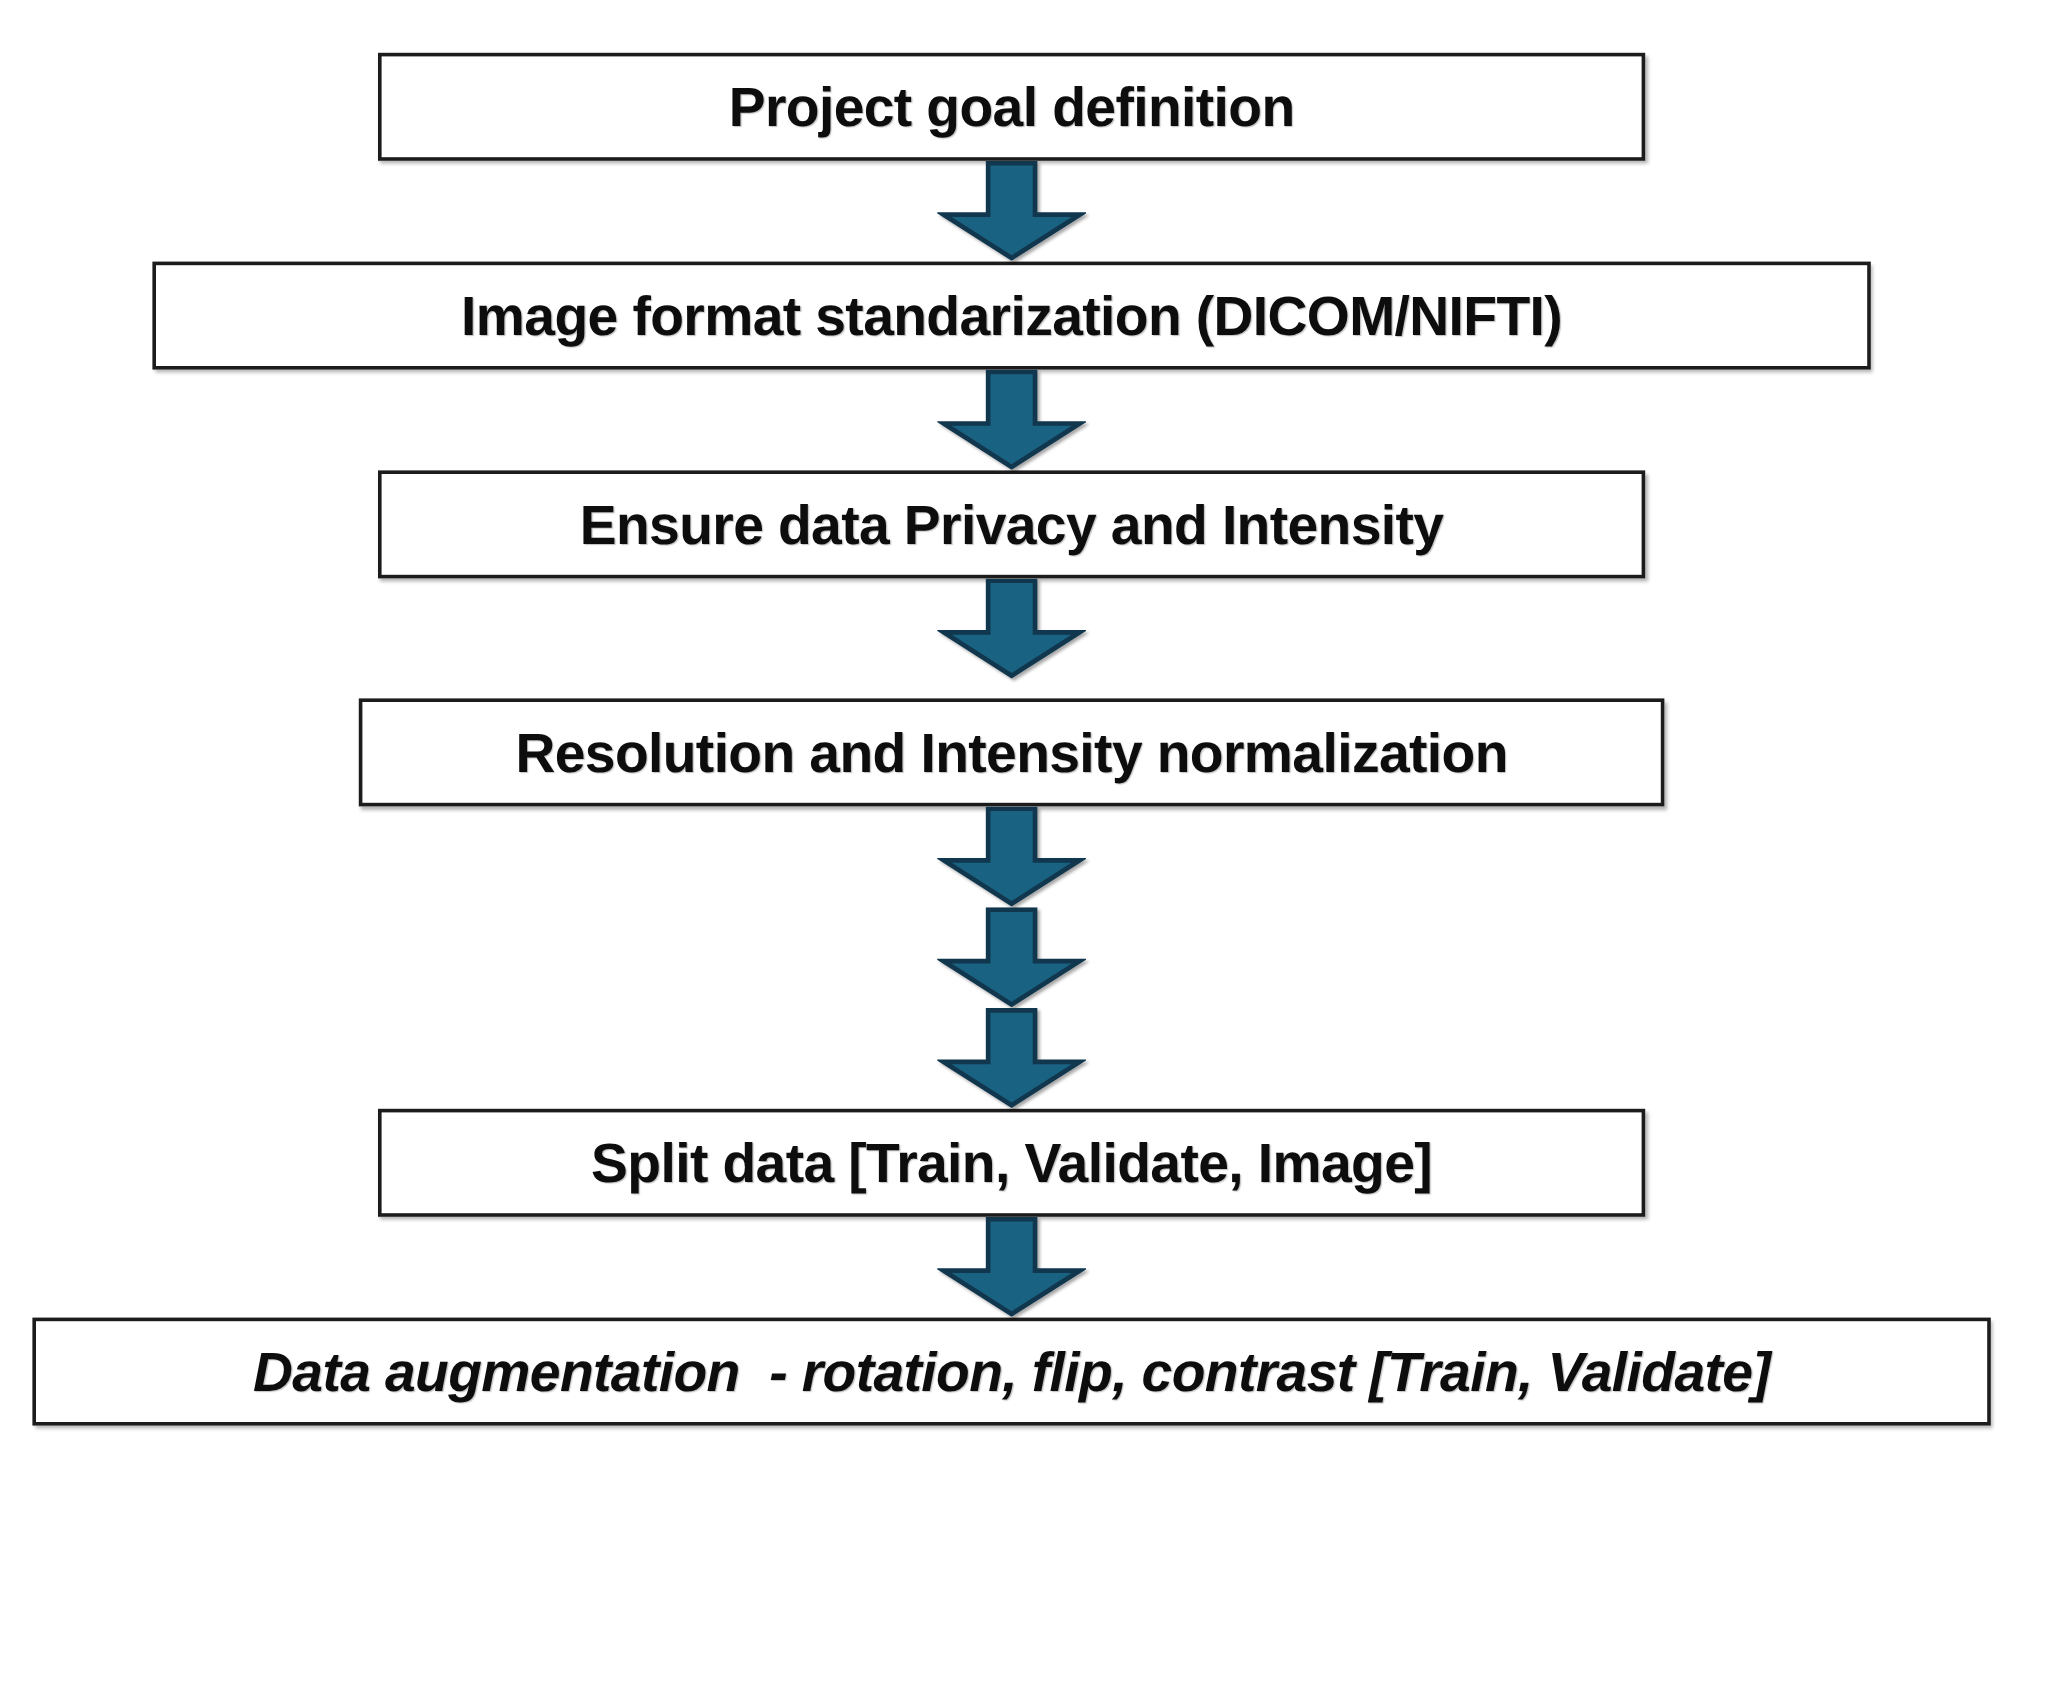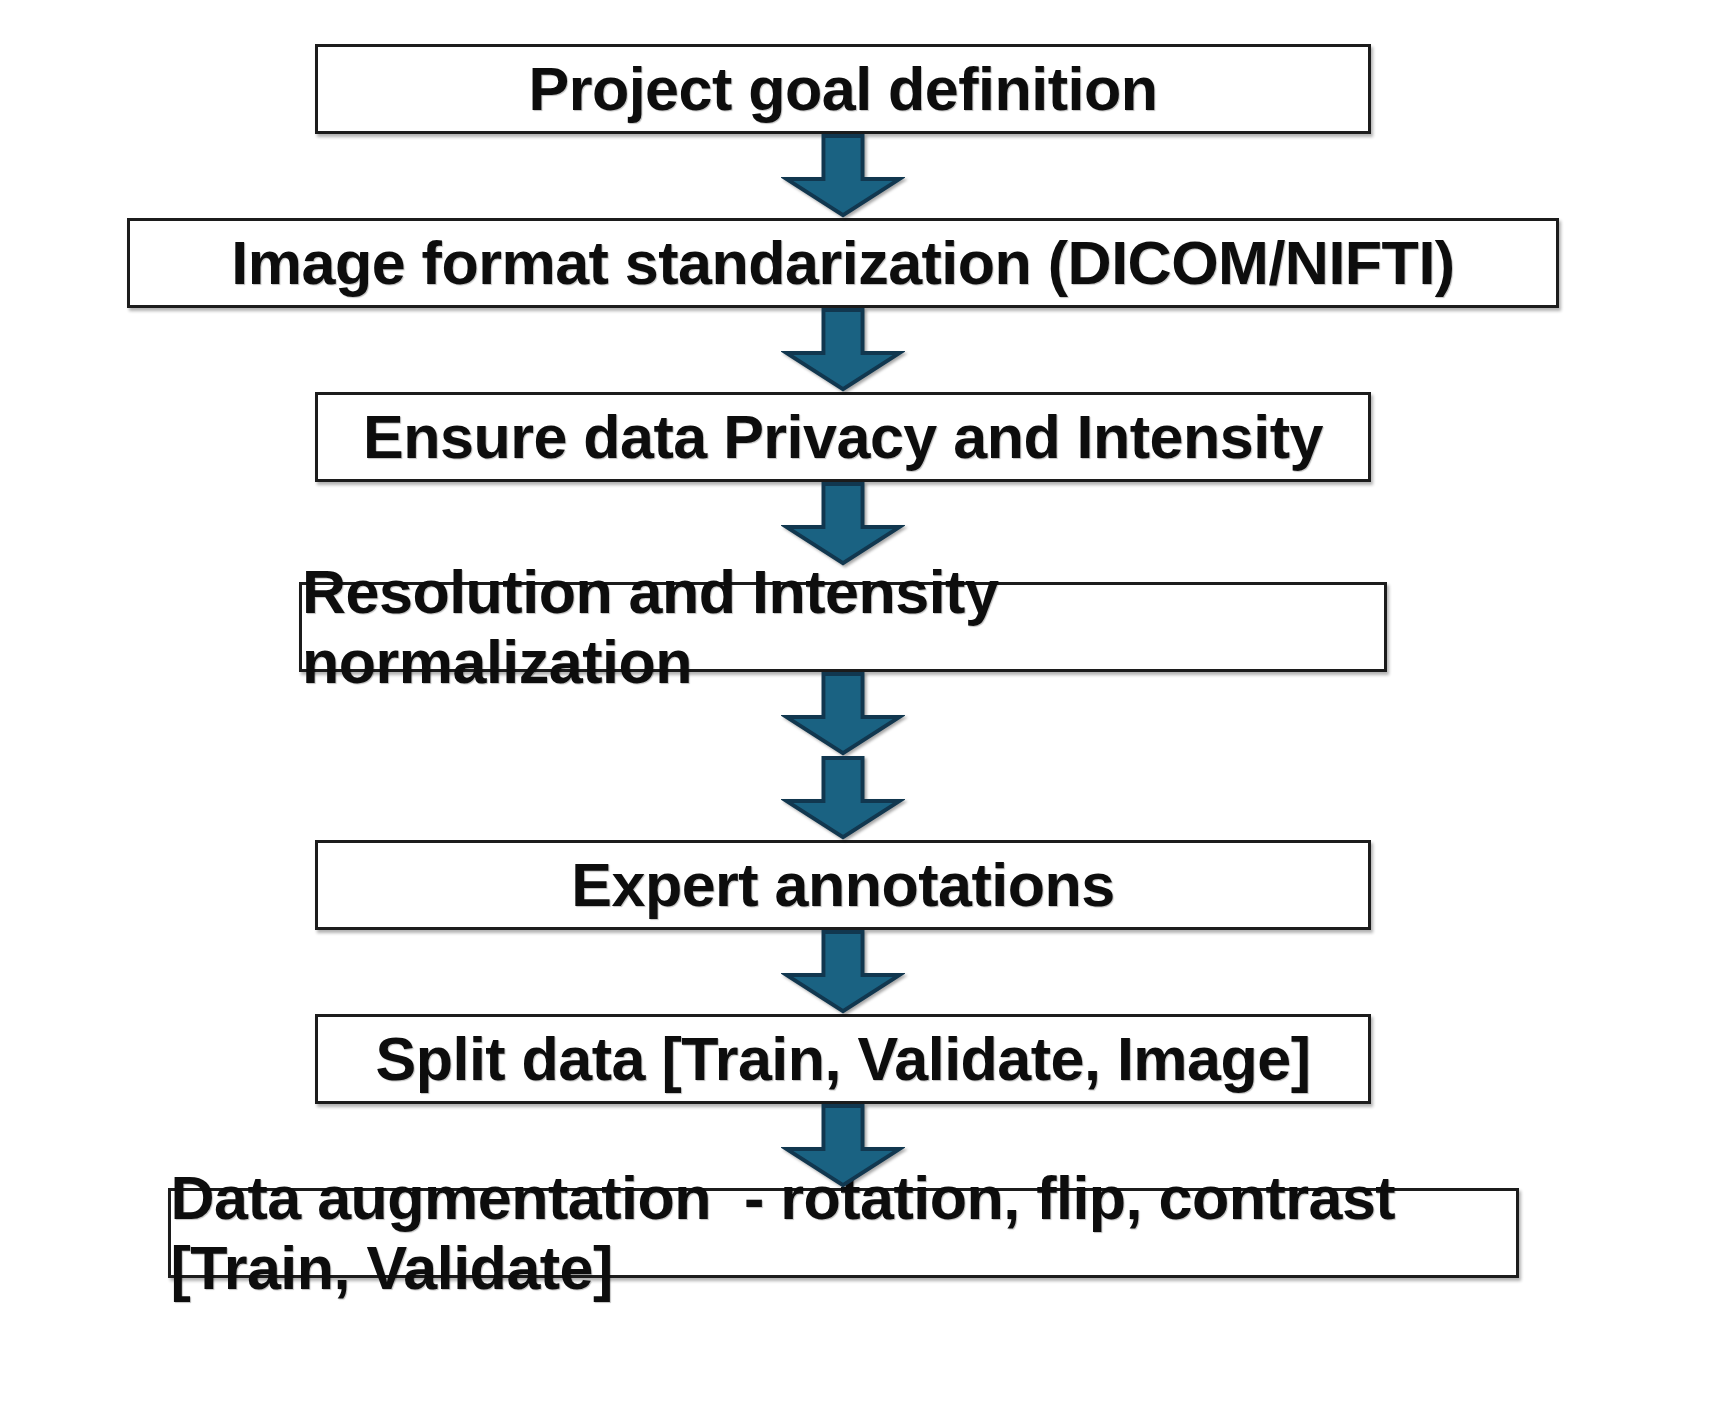--- a/index.html
+++ b/index.html
@@ -31,32 +31,32 @@
     height:90px;
     background:var(--box-background);
     border:3px solid var(--box-border);
     box-shadow:2px 3px 3px rgba(0,0,0,0.30);
     display:flex;
     align-items:center;
     justify-content:center;
     flex:0 0 auto;
   }
   .flow-label{
-    font-size:61px;
+    font-size:46px;
     font-weight:700;
     letter-spacing:-0.5px;
     color:var(--text);
     white-space:pre-wrap;
-    text-align:left;
+    text-align:right;
     text-shadow:1px 1px 1px rgba(0,0,0,0.25);
   }
   .w-std {width:1056px;}
   .w-wide{width:1432px;}
   .w-med {width:1088px;margin-top:16px;}
-  .w-full{width:1351px;}
+  .w-full{width:1632px;font-style:italic;}
   .arrow{
     height:84px;
     width:124px;
     flex:0 0 auto;
     display:block;
     filter:drop-shadow(2px 2px 1.5px rgba(0,0,0,0.35));
   }
   .arrow polygon{
     fill:var(--arrow-fill);
     stroke:var(--arrow-stroke);
@@ -100,23 +100,20 @@
 
     <svg class="arrow" viewBox="0 0 124 86" aria-hidden="true">
       <polygon points="42,2 82,2 82,46 120,46 62,83 4,46 42,46"></polygon>
     </svg>
 
 
     <svg class="arrow" viewBox="0 0 124 86" aria-hidden="true">
       <polygon points="42,2 82,2 82,46 120,46 62,83 4,46 42,46"></polygon>
     </svg>
 
-    <div class="flow-box w-std">
-      <span class="flow-label">Expert annotations</span>
-    </div>
 
     <svg class="arrow" viewBox="0 0 124 86" aria-hidden="true">
       <polygon points="42,2 82,2 82,46 120,46 62,83 4,46 42,46"></polygon>
     </svg>
 
     <div class="flow-box w-std">
       <span class="flow-label">Split data [Train, Validate, Image]</span>
     </div>
 
     <svg class="arrow" viewBox="0 0 124 86" aria-hidden="true">

